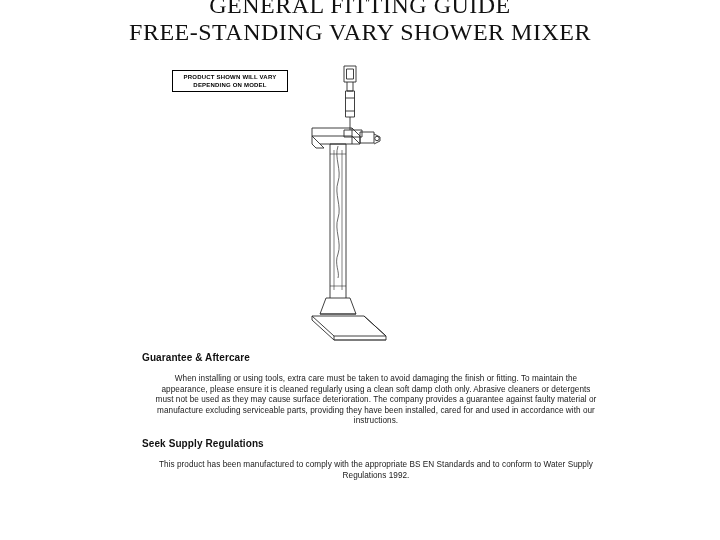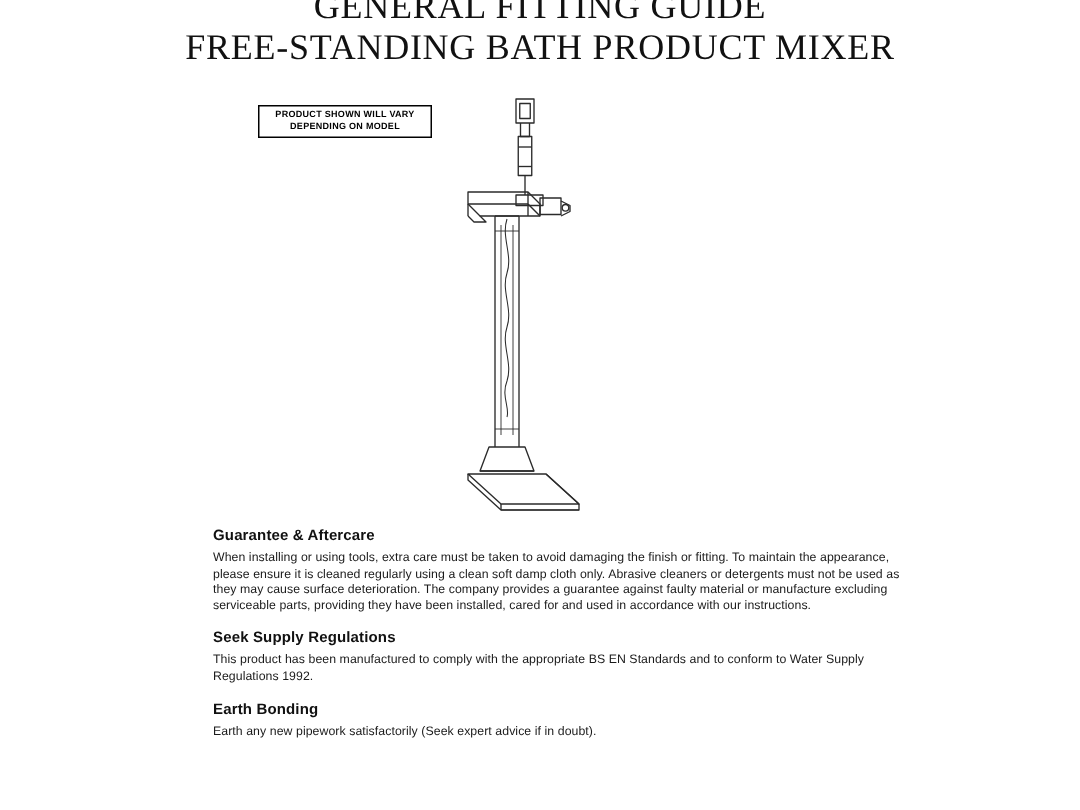--- a/index.html
+++ b/index.html
@@ -90,38 +90,39 @@
     font-size: 10px;
     font-weight: bold;
     color: #111;
     margin: 0 0 4px 0;
     letter-spacing: 0.1px;
   }
   .section-para {
     font-size: 8.2px;
     line-height: 10.6px;
     color: #1a1a1a;
-    margin: 0;
+    margin: 11px;
     letter-spacing: 0.05px;
+    text-align: center;
   }
   .section-para + .section-para {
     margin-top: 8px;
   }
   .footer-block {
     margin-top: 2px;
   }
 </style>
 </head>
 <body>
 
 <div class="page">
 
   <div class="title-block">
     <div class="title-line title-line-1">GENERAL FITTING GUIDE</div>
-    <div class="title-line title-line-2">FREE-STANDING BATH PRODUCT MIXER</div>
+    <div class="title-line title-line-2">FREE-STANDING VARY SHOWER MIXER</div>
   </div>
 
   <div class="disclaimer-box">
     <div class="disclaimer-line">PRODUCT SHOWN WILL VARY</div>
     <div class="disclaimer-line">DEPENDING ON MODEL</div>
   </div>
 
   <svg class="drawing" viewBox="0 0 140 290">
     <g fill="none" stroke="#2b2b2b" stroke-width="0.9" stroke-linejoin="round">
 
@@ -179,22 +180,18 @@
     <div class="section">
       <div class="section-heading">Guarantee &amp; Aftercare</div>
       <p class="section-para">When installing or using tools, extra care must be taken to avoid damaging the finish or fitting. To maintain the appearance, please ensure it is cleaned regularly using a clean soft damp cloth only. Abrasive cleaners or detergents must not be used as they may cause surface deterioration. The company provides a guarantee against faulty material or manufacture excluding serviceable parts, providing they have been installed, cared for and used in accordance with our instructions.</p>
     </div>
 
     <div class="section">
       <div class="section-heading">Seek Supply Regulations</div>
       <p class="section-para">This product has been manufactured to comply with the appropriate BS EN Standards and to conform to Water Supply Regulations 1992.</p>
     </div>
 
-    <div class="section">
-      <div class="section-heading">Earth Bonding</div>
-      <p class="section-para">Earth any new pipework satisfactorily (Seek expert advice if in doubt).</p>
-    </div>
 
     <div class="section footer-block">
     </div>
 
   </div>
 </div>
 
 </body></html>

